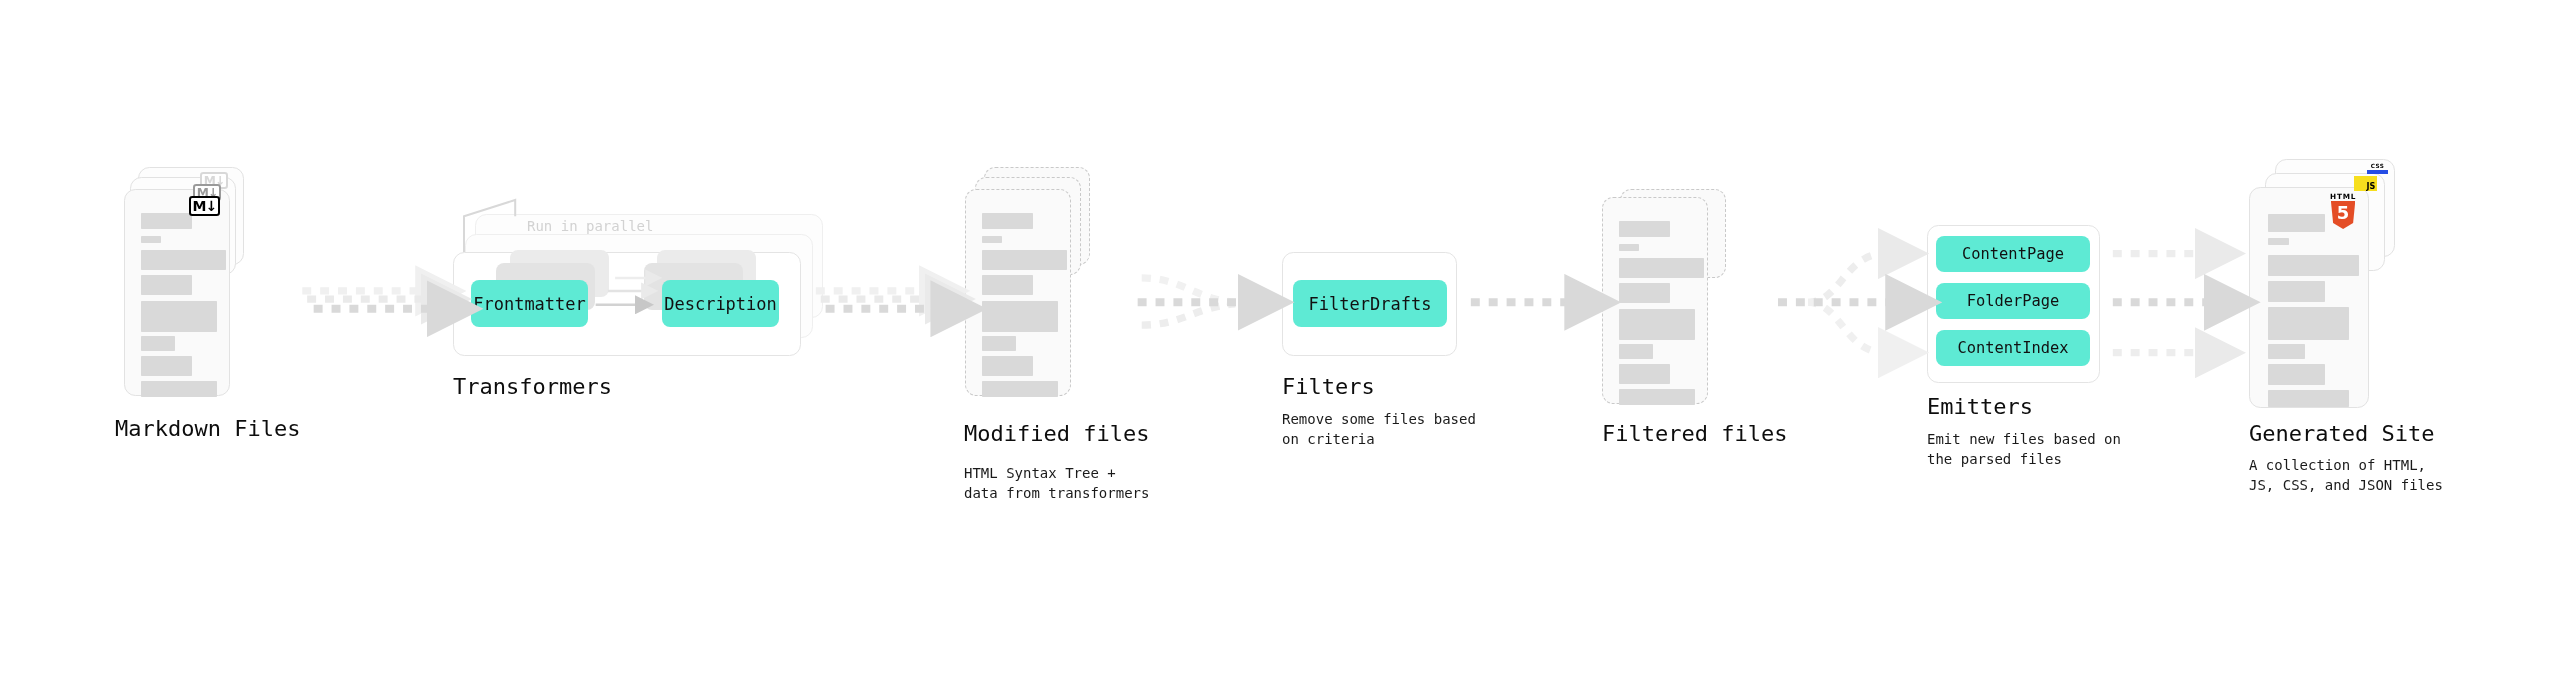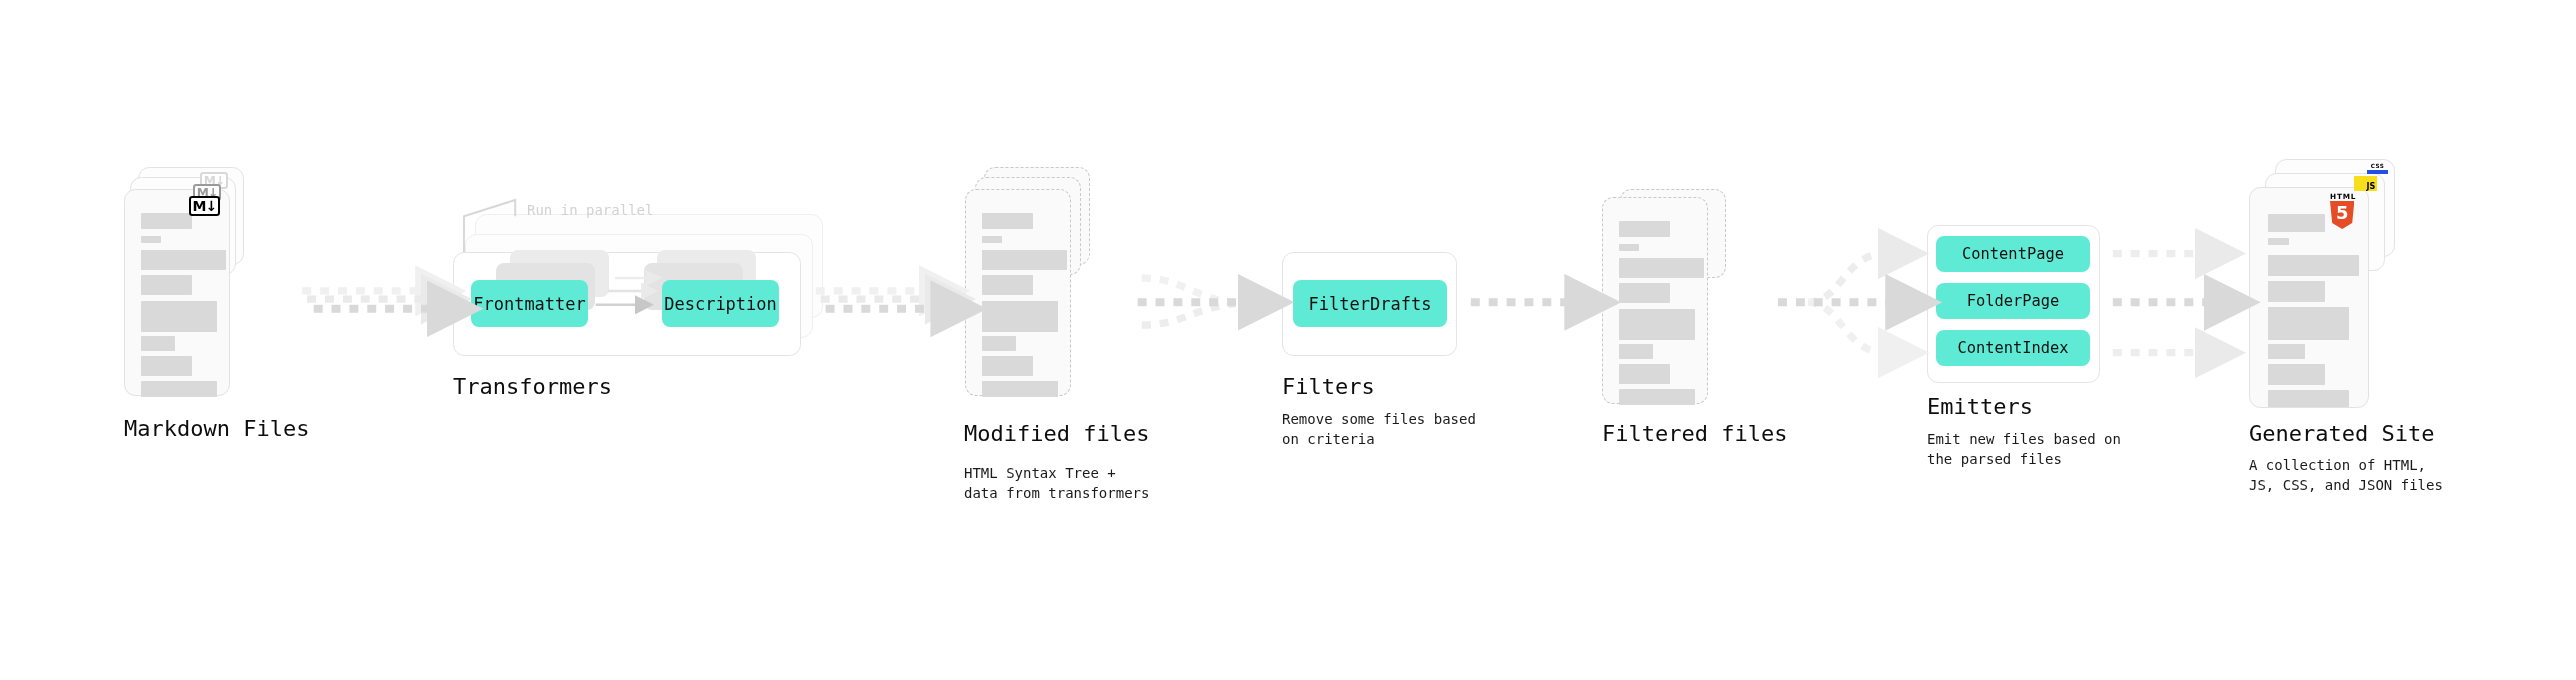--- a/index.html
+++ b/index.html
@@ -28,21 +28,21 @@
     position: absolute;
     background: #ffffff;
     border: 2.4px solid #000000;
     border-radius: 3.3px;
     display: flex; align-items: center; justify-content: center;
     font-weight: bold; color: #000; letter-spacing: -0.8px;
     font-family: "DejaVu Sans", "Liberation Sans", sans-serif;
   }
   .badge-html5 {
     position: absolute;
-    display: flex; flex-direction: column; 
+    display: flex; flex-direction: column; align-items: center;
   }
   .badge-html5 .h5-word {
     font-size: 7.3px; font-weight: bold; color: #000; letter-spacing: 0.8px;
     font-family: "DejaVu Sans", "Liberation Sans", sans-serif; line-height: 8.1px;
   }
   .badge-html5 .h5-shield {
     width: 24.4px; height: 28px; background: #e44d26; color: #fff;
     clip-path: polygon(0% 0%, 100% 0%, 91% 78%, 50% 100%, 9% 78%);
     display: flex; align-items: flex-start; justify-content: center;
     font-family: "DejaVu Sans", "Liberation Sans", sans-serif;
@@ -91,20 +91,21 @@
   }
   .caption {
     position: absolute;
     font-size: 14px; color: #1a1a1a; line-height: 20.3px;
     font-family: "DejaVu Sans Mono", "Liberation Mono", monospace;
     white-space: pre;
   }
   .parallel-label {
     position: absolute; font-size: 14px; color: #d2d2d2; white-space: nowrap;
     font-family: "DejaVu Sans Mono", "Liberation Mono", monospace;
+    margin-top: 16px;
   }
   svg.overlay { position: absolute; left: 0; top: 0; width: 2576px; height: 681px; pointer-events: none; }
 </style>
 </head>
 <body>
 
 <div id="stage">
 
   <div class="doc-stack">
     <div class="doc ghost" style="left:138px; top:167px; width:106px; height:98px;"></div>
@@ -117,21 +118,21 @@
       <div class="bar" style="left:16.3px; top:111px; width:76px;  height:31px;"></div>
       <div class="bar" style="left:16.3px; top:146px; width:34px;  height:14.6px;"></div>
       <div class="bar" style="left:16.3px; top:166px; width:51px;  height:20.3px;"></div>
       <div class="bar" style="left:16.3px; top:191px; width:76px;  height:16.3px;"></div>
     </div>
 
     <div class="badge-md" style="left:200px; top:172px; width:28px; height:17px; font-size:12.2px; border-color:#d8d8d8; color:#d8d8d8;">M↓</div>
     <div class="badge-md" style="left:193px; top:184px; width:28px; height:17px; font-size:12.2px; border-color:#9a9a9a; color:#9a9a9a;">M↓</div>
     <div class="badge-md" style="left:189px; top:196px; width:31px; height:19.5px; font-size:14px;">M↓</div>
   </div>
-  <div class="title" style="left:124px; top:416px;">Markdown Files</div>
+  <div class="title" style="left:115px; top:416px;">Markdown Files</div>
 
   <div>
     <div class="node-box ghost" style="left:475px; top:214px; width:348px; height:104px;"></div>
     <div class="node-box ghost" style="left:465px; top:234px; width:348px; height:104px;"></div>
     <div class="node-box" style="left:453px; top:252px; width:348px; height:104px;"></div>
 
     <div class="chip ghost" style="left:510px; top:250px; width:99px; height:47px;"></div>
     <div class="chip ghost" style="left:657px; top:250px; width:99px; height:47px;"></div>
     <div class="chip ghost2" style="left:496px; top:263px; width:99px; height:47px;"></div>
     <div class="chip ghost2" style="left:644px; top:263px; width:99px; height:47px;"></div>

